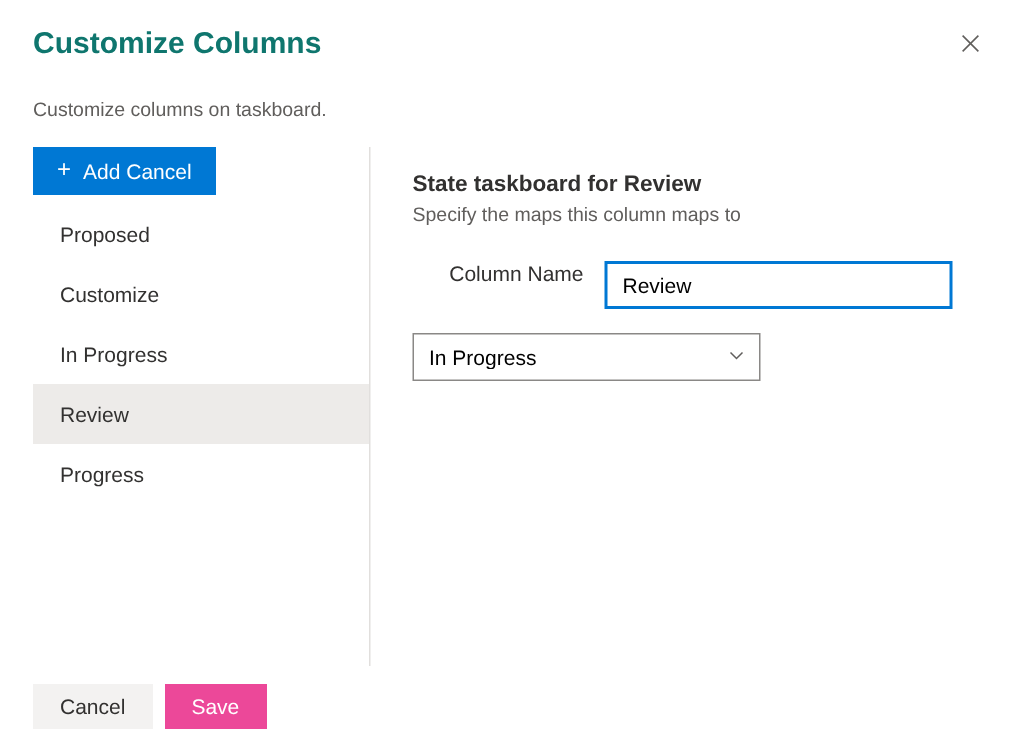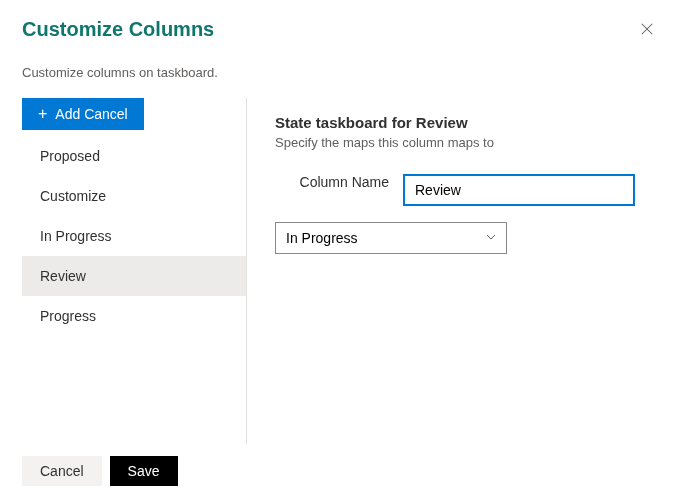--- a/index.html
+++ b/index.html
@@ -170,21 +170,21 @@
       font-size: 14px;
       font-family: inherit;
       border: none;
       cursor: pointer;
     }
     .btn-cancel {
       background: #f3f2f1;
       color: #323130;
     }
     .btn-save {
-      background: #000000;
+      background: #ec4899;
       color: #fff;
     }
   </style>
 </head>
 <body>
 
 <div class="dialog">
   <div class="header">
     <div class="title">Customize Columns</div>
     <div class="subtitle">Customize columns on taskboard.</div>

